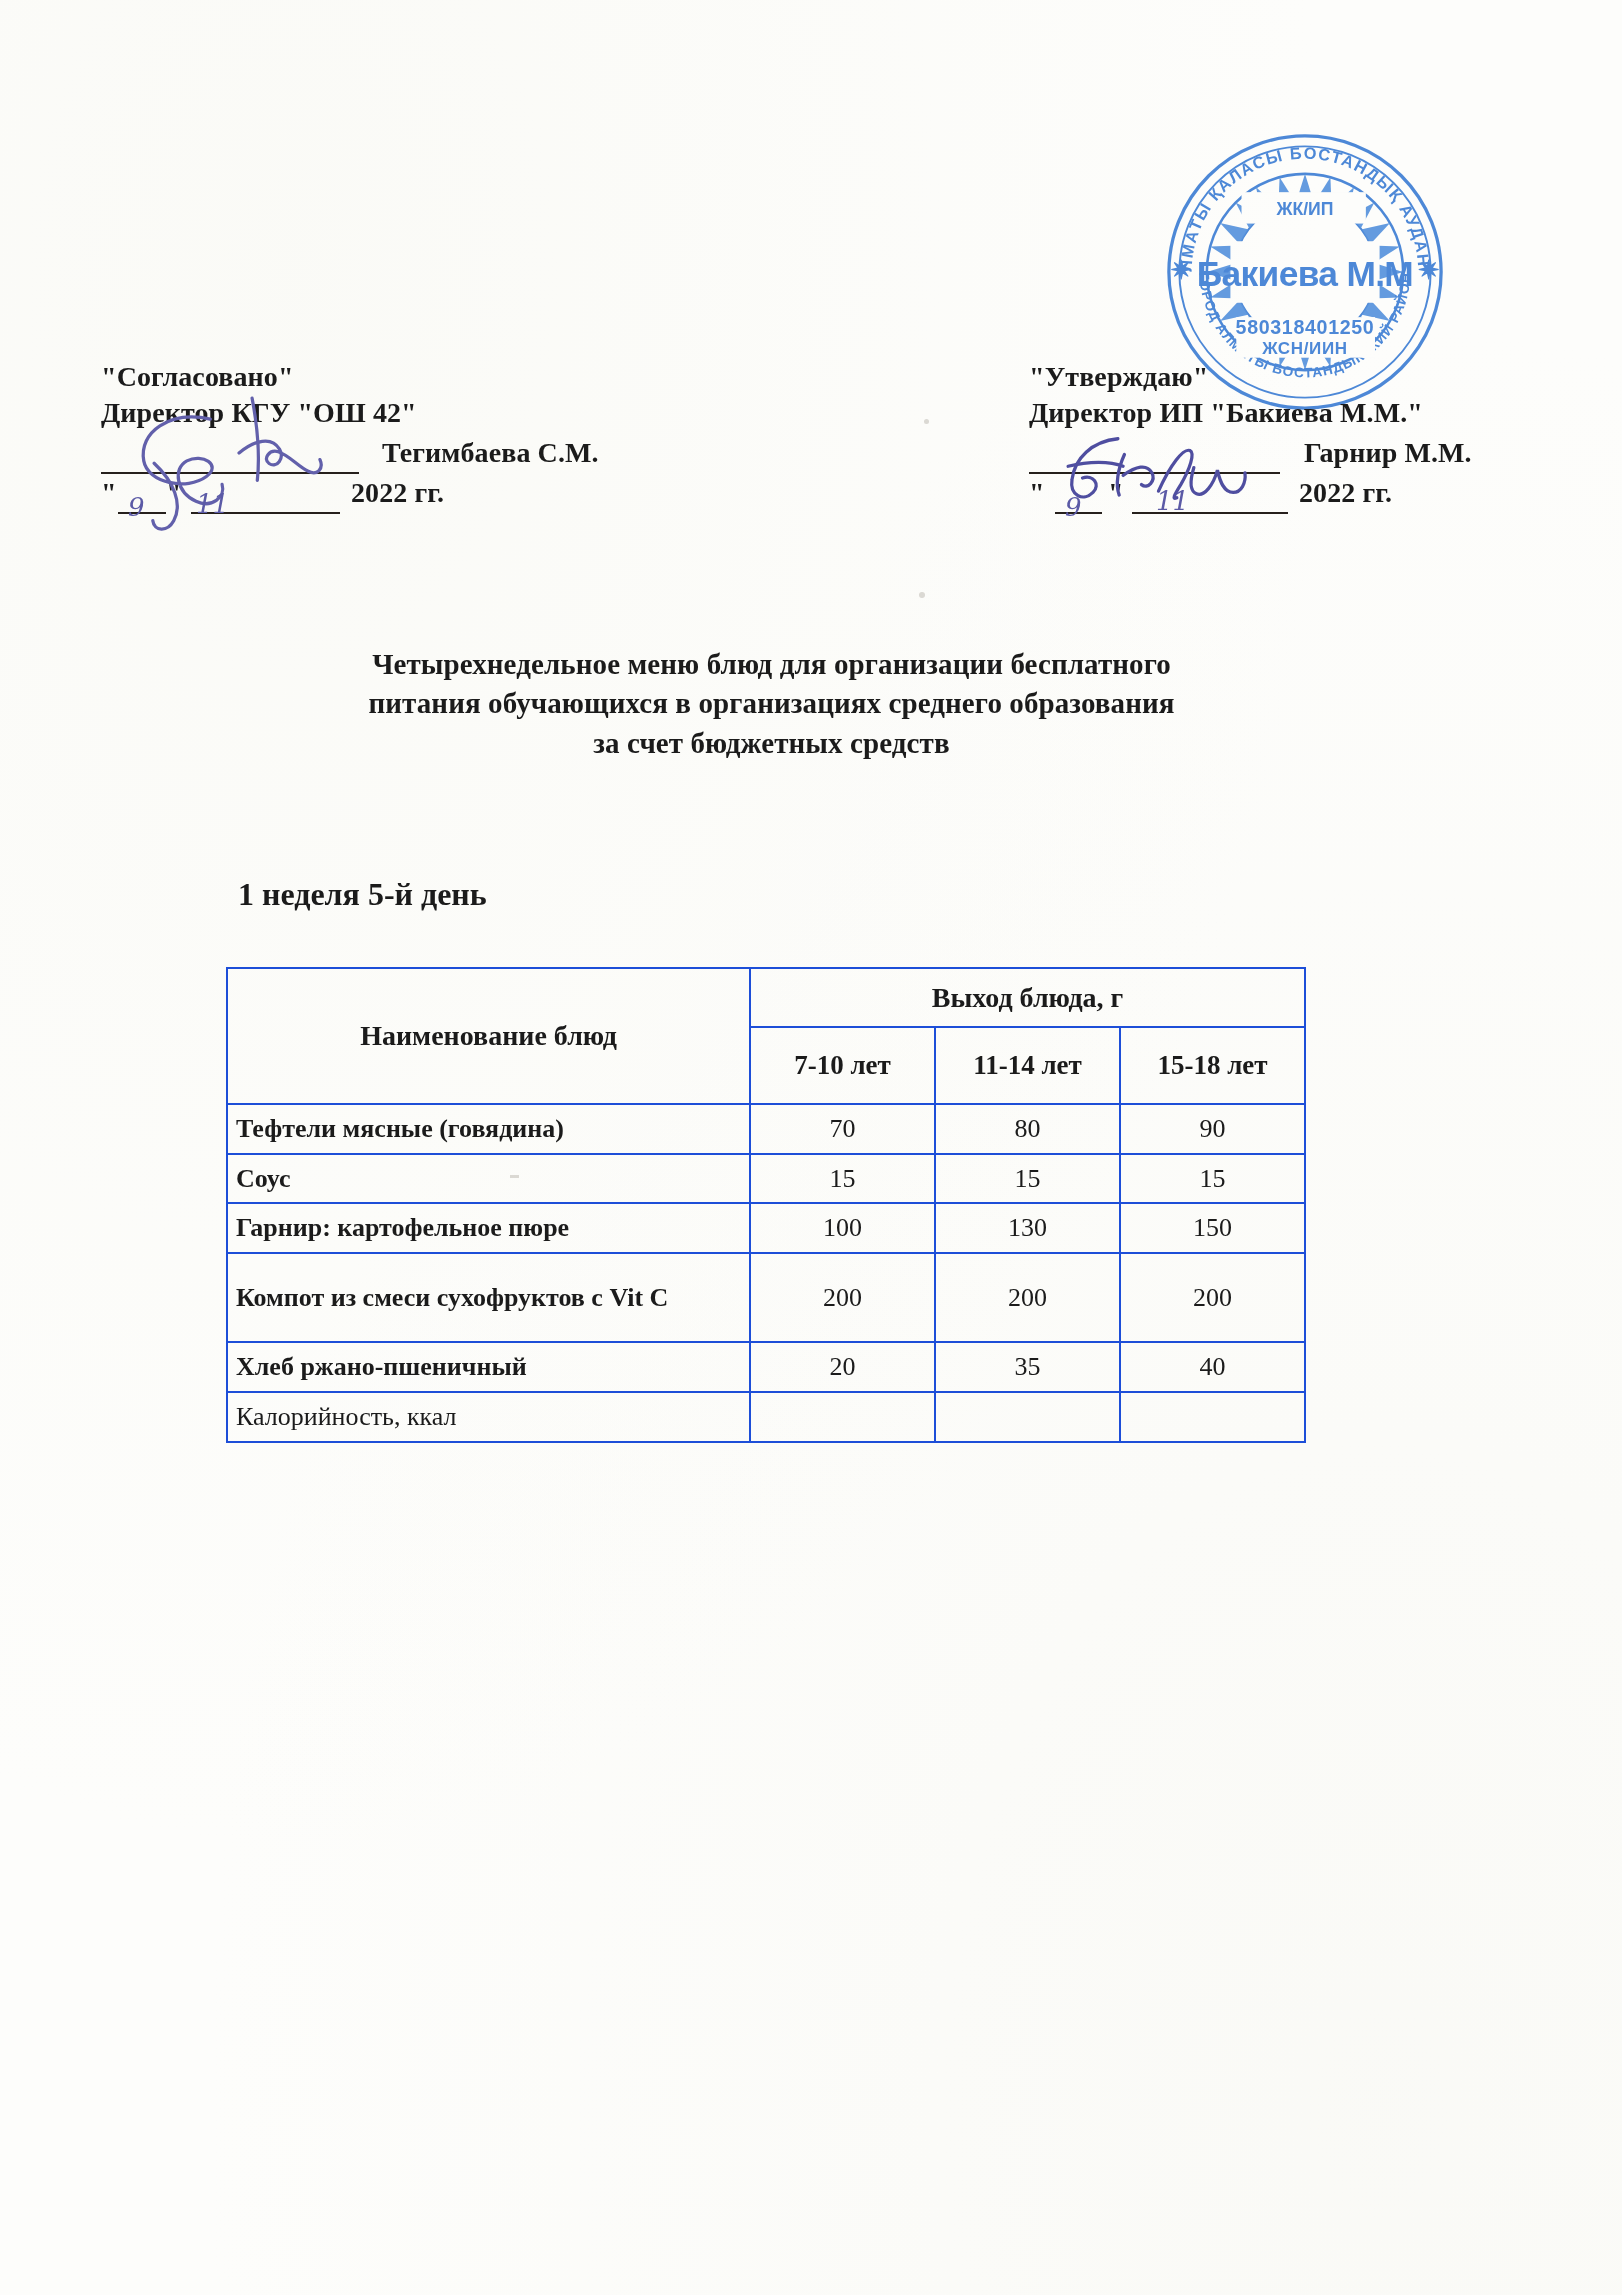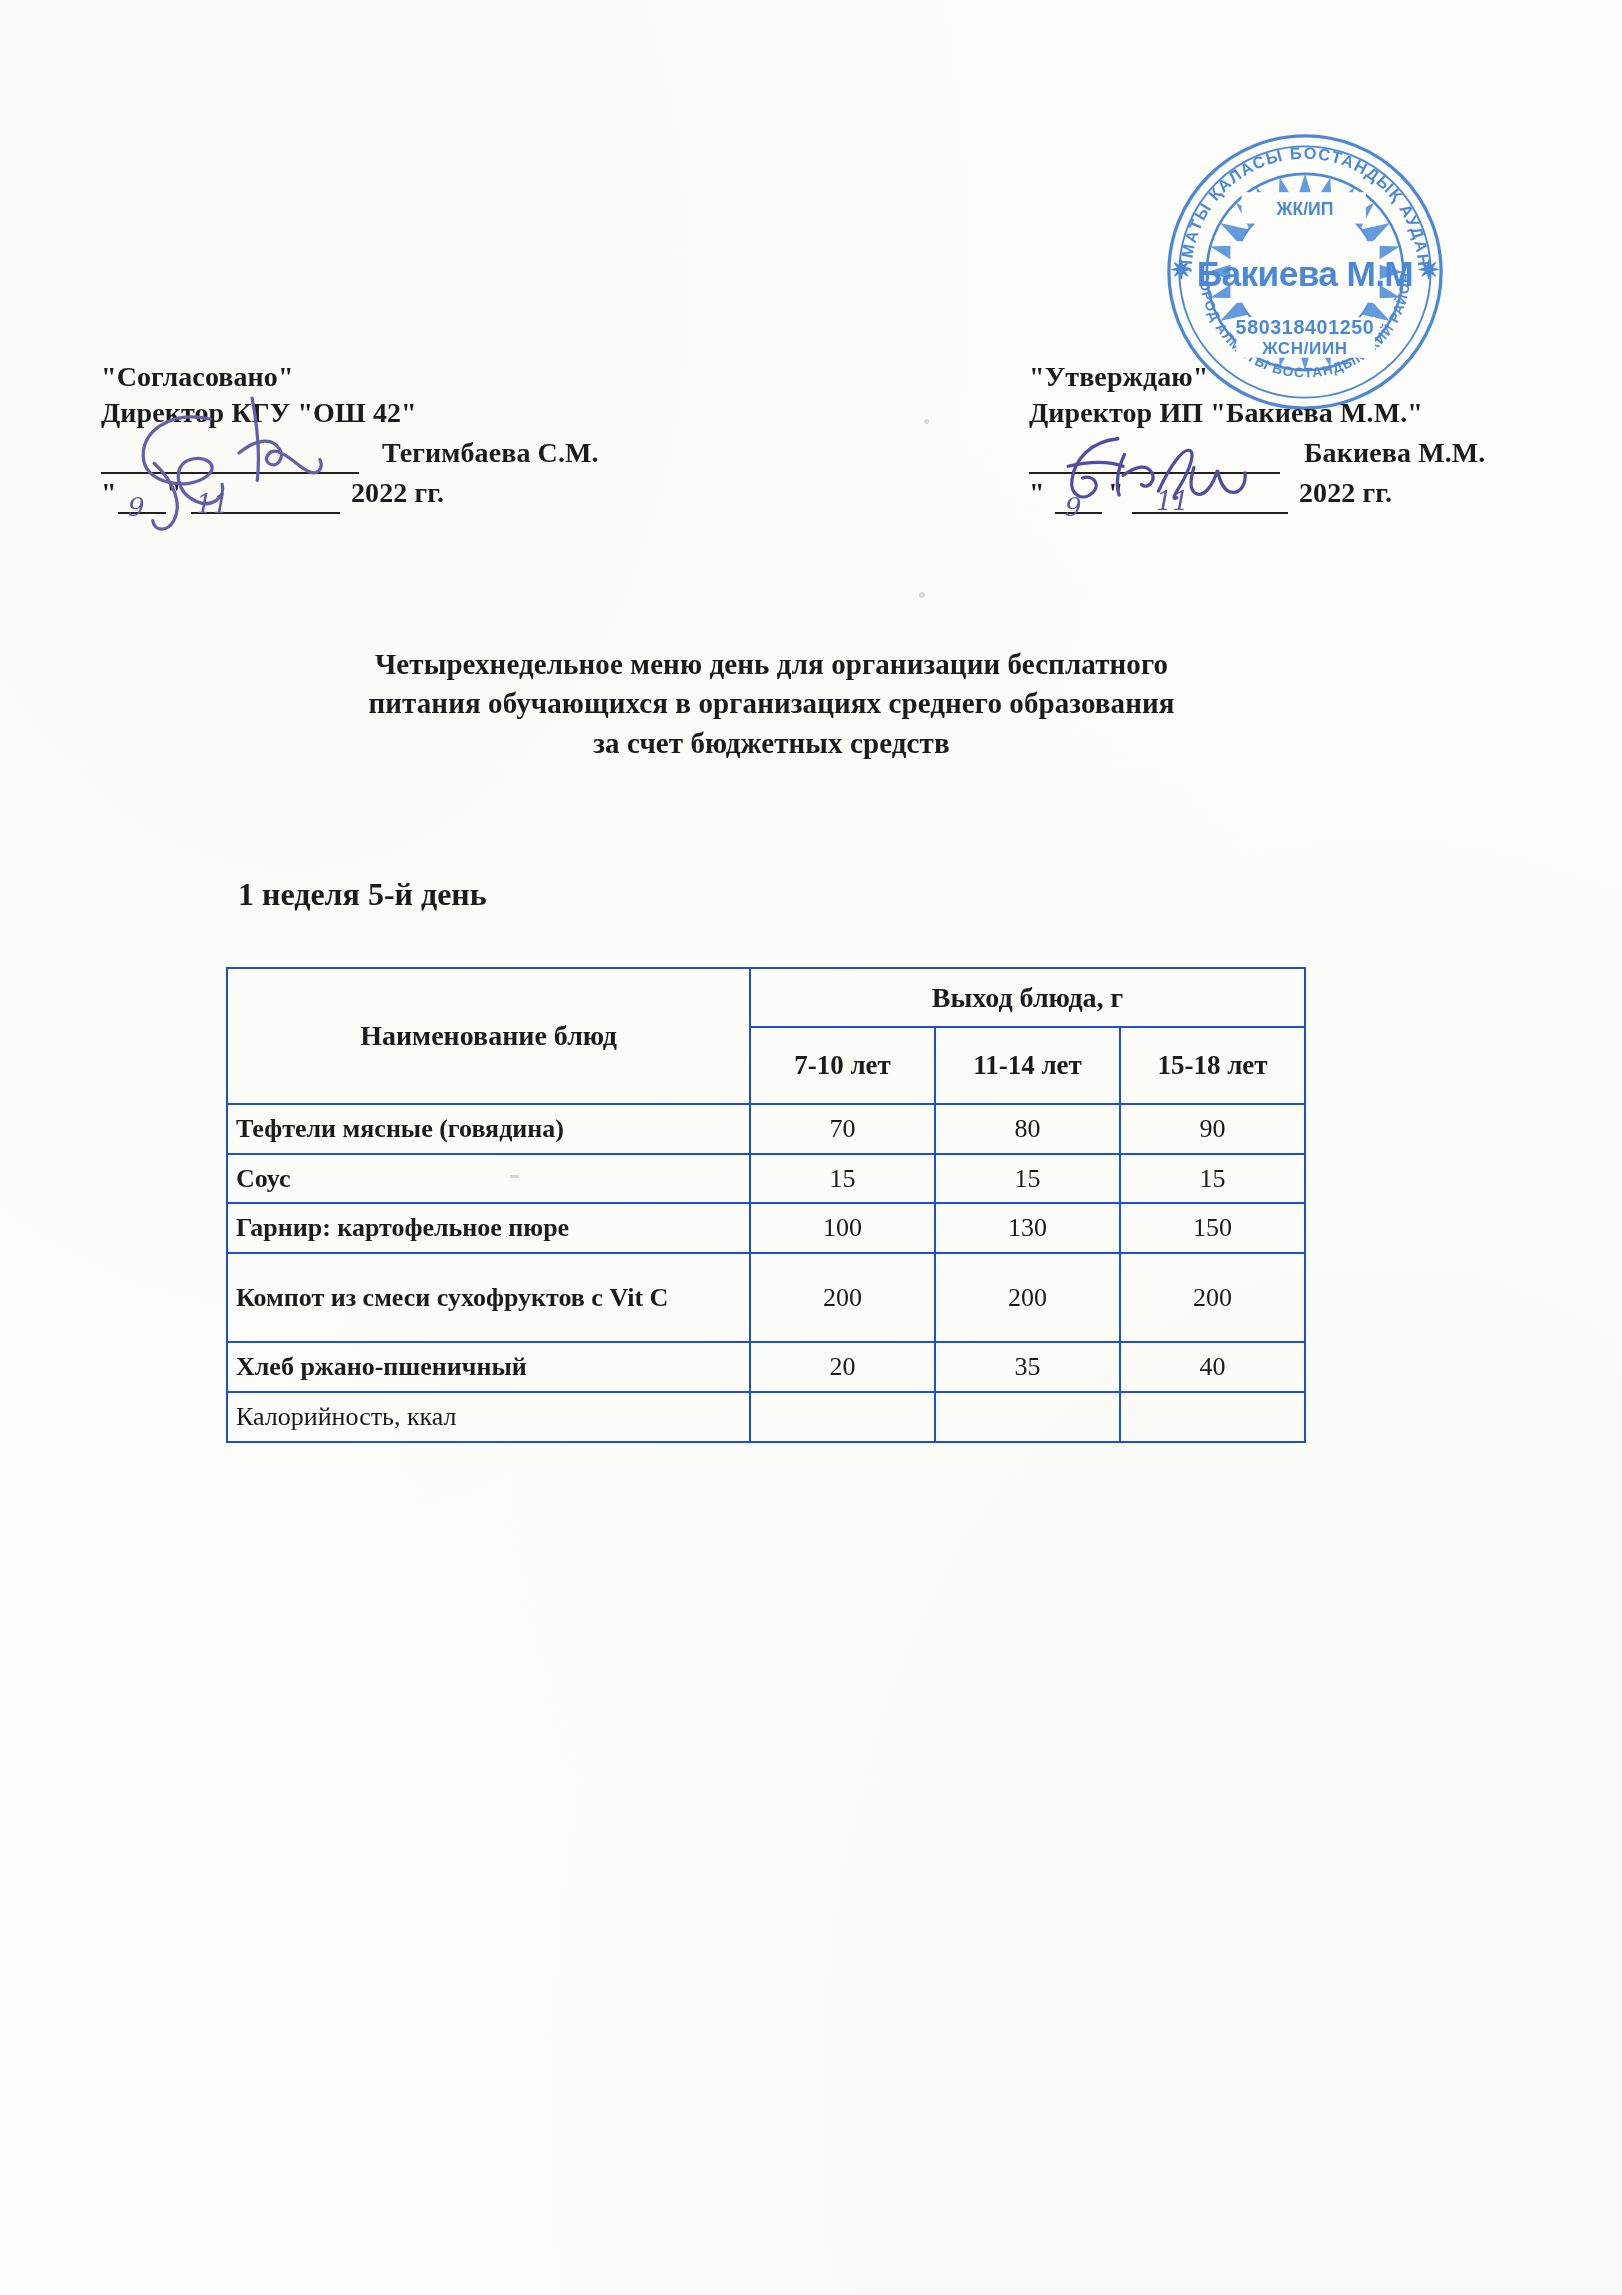--- a/index.html
+++ b/index.html
@@ -313,21 +313,21 @@
         <span class="date-year left-year">2022 гг.</span>
       </span>
     </div>
 
     <div class="approval-block approval-right">
       <span class="appr-title">"Утверждаю"</span>
       <span class="appr-org">Директор ИП "Бакиева М.М."</span>
 
       <span class="sig-line">
         <span class="sig-rule right-rule"></span>
-        <span class="sig-name right-name">Бакиева М.М.</span>
+        <span class="sig-name right-name">Гарнир М.М.</span>
       </span>
 
       <span class="date-line">
         <span class="date-q1">"</span>
         <span class="date-rule-day right-rule-day"></span>
         <span class="date-q2 right-q2">"</span>
         <span class="date-rule-month right-rule-month"></span>
         <span class="date-year right-year">2022 гг.</span>
       </span>
     </div>
@@ -358,21 +358,21 @@
       <path d="M 158,90 C 176,50 196,24 206,28 C 214,32 206,56 192,80 C 182,96 178,104 186,100"></path>
       <path d="M 212,54 C 206,74 206,90 216,94 C 228,99 242,80 248,58
                C 252,76 258,92 272,92 C 284,92 292,78 290,62"></path>
     </g>
   </svg>
 
   <span class="hand hand-day" style="left:1065px; top:492px;">9</span>
   <span class="hand hand-month" style="left:1156px; top:486px;">11</span>
 
   <div class="doc-title">
-    <span class="tline">Четырехнедельное меню день для организации бесплатного</span>
+    <span class="tline">Четырехнедельное меню блюд для организации бесплатного</span>
     <span class="tline">питания обучающихся в организациях среднего образования</span>
     <span class="tline">за счет бюджетных средств</span>
   </div>
 
   <div class="section-label">1 неделя 5-й день</div>
 
   <table class="menu-table">
     <colgroup>
       <col class="col-name">
         <col class="col-age">

